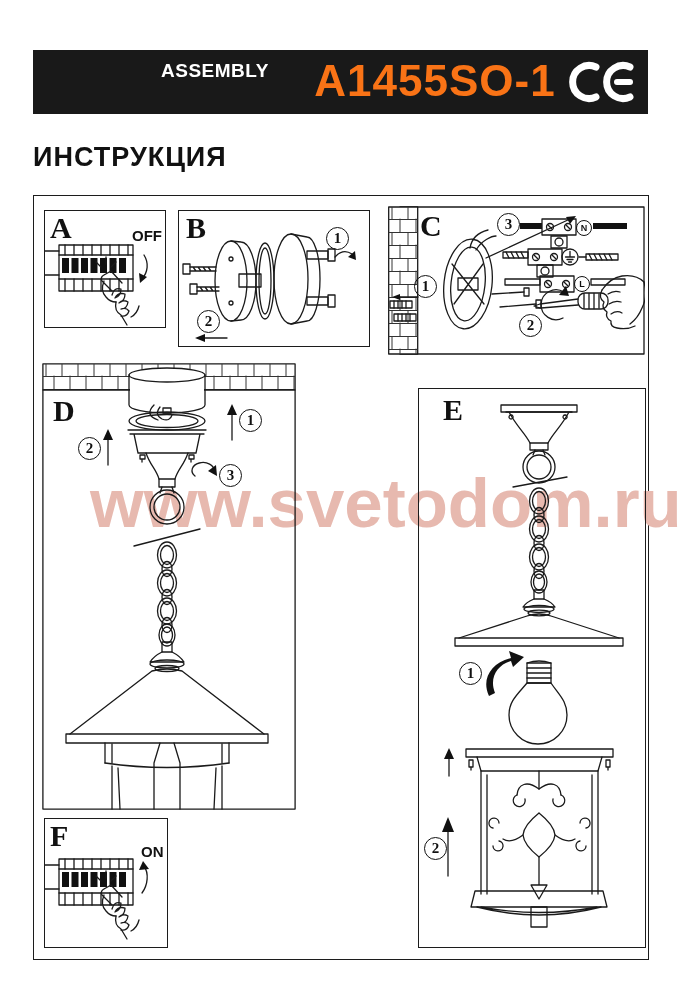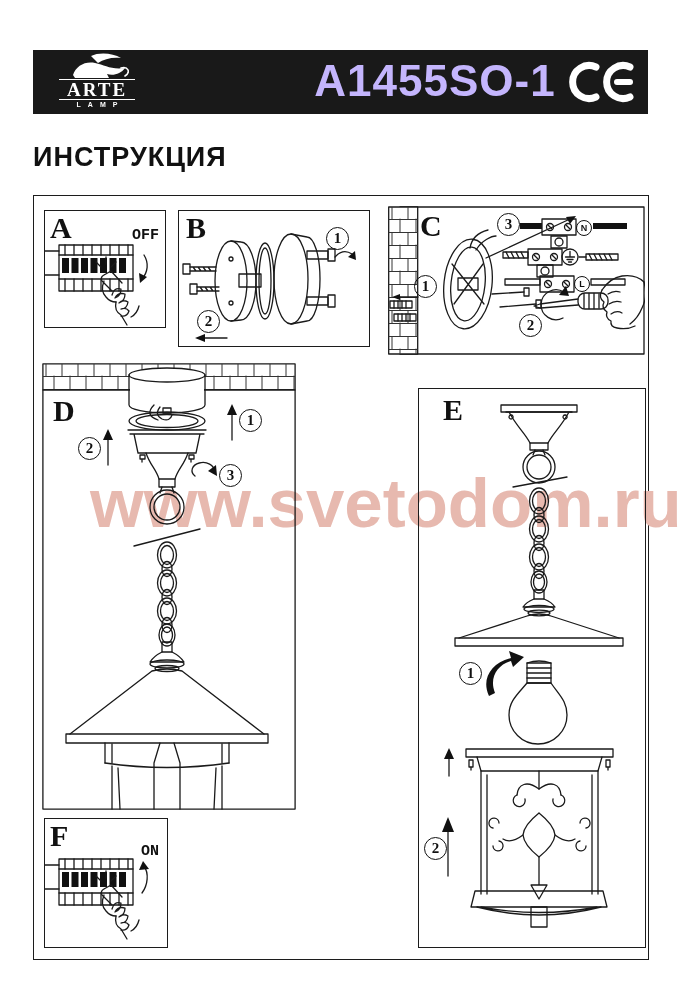--- a/index.html
+++ b/index.html
@@ -9,59 +9,51 @@
   }
   
   .header{position:absolute;left:33px;top:50px;width:615px;height:64px;background:#191919;}
   .logo{position:absolute;left:12px;top:2px;width:104px;height:60px;color:#fff;text-align:center;}
   .logo svg{display:block;margin:1px auto 0;}
   .brand{display:inline-block;font-family:"Liberation Serif",serif;font-weight:600;font-size:19px;
          line-height:19px;letter-spacing:2px;border-top:1.5px solid #fff;border-bottom:1.5px solid #fff;padding:0 8px;}
   .brandsub{display:block;font-size:7px;font-weight:700;letter-spacing:7px;margin-top:1px;padding-left:7px;}
   .doc-title{position:absolute;left:128px;top:10px;color:#fff;font-weight:700;font-size:19px;line-height:21.5px;letter-spacing:.5px;}
   .model{position:absolute;left:258px;top:0;width:288px;height:64px;line-height:62px;text-align:center;
-         color:#c4b5fd;font-weight:700;font-size:44px;letter-spacing:1px;}
+         color:#f97316;font-weight:700;font-size:44px;letter-spacing:1px;}
   .ce{position:absolute;right:10px;top:10px;}
   
   .page-title{position:absolute;left:33px;top:142px;width:615px;
               font-weight:700;font-size:27px;letter-spacing:1px;color:#111;}
   
   .outer{position:absolute;left:33px;top:195px;width:616px;height:765px;border:1.8px solid #1c1c1c;box-sizing:border-box;}
   .panel{position:absolute;box-sizing:border-box;}
   .bordered{border:1.7px solid #1c1c1c;}
   .panel svg{position:absolute;left:0;top:0;}
   
   svg .ln, svg path, svg rect, svg circle, svg ellipse, svg line, svg polyline{
     stroke:#1a1a1a;fill:none;stroke-width:1.3;stroke-linecap:round;stroke-linejoin:round;}
   .plabel{position:absolute;font-family:"Liberation Serif",serif;font-weight:600;font-size:30px;line-height:30px;color:#111;z-index:6;}
-  .state{position:absolute;font-family:Liberation Mono, monospace;font-weight:700;font-size:15px;color:#111;z-index:6;text-align:center;}
+  .state{position:absolute;font-family:Liberation Sans, sans-serif;font-weight:700;font-size:15px;color:#111;z-index:6;text-align:center;}
   .stp{position:absolute;width:21px;height:21px;border:1.6px solid #111;border-radius:50%;
        display:flex;align-items:center;justify-content:center;
        font-family:"Liberation Serif",serif;font-weight:600;font-size:15px;color:#111;z-index:6;background:transparent;}
   .wbadge{position:absolute;width:14px;height:14px;border:1.4px solid #111;border-radius:50%;
        display:flex;align-items:center;justify-content:center;font-weight:700;font-size:9px;color:#111;z-index:6;}
   
   .watermark{position:absolute;left:90px;top:464px;z-index:1;
              font-weight:700;font-size:69px;letter-spacing:0px;color:#e7b9af;white-space:nowrap;}
   .artwrap{z-index:2;}
 </style>
 </head>
 <body>
 
 <div class="header">
-  <div class="logo">
-    <svg width="64" height="26" viewBox="0 0 64 26">
-      <path d="M26,3 C34,-1 48,0 56,5 C47,4 39,6 33,10 Z" style="fill:#fff;stroke:none"></path>
-      <path d="M8,22 C11,13 20,8 30,10 C40,12 46,17 60,15 C56,21 48,23 42,21 L44,25 H10 Z" style="fill:#fff;stroke:none"></path>
-      <path d="M56,15 C63,13 66,19 60,23" style="stroke:#fff;stroke-width:1.6;fill:none"></path>
-    </svg>
-    <span class="brand">ARTE</span>
-    <span class="brandsub">LAMP</span>
-  </div>
   <div class="doc-title">
+    <div>ASSEMBLY</div>
   </div>
   <div class="model">A1455SO-1</div>
   <div class="ce">
     <svg width="74" height="44" viewBox="0 0 74 44">
       <path d="M32,7 A16.5,16.5 0 1,0 32,37" style="stroke:#fff;stroke-width:7;fill:none"></path>
       <path d="M66,7 A16.5,16.5 0 1,0 66,37" style="stroke:#fff;stroke-width:7;fill:none"></path>
       <path d="M53,22 H66" style="stroke:#fff;stroke-width:6;fill:none"></path>
     </svg>
   </div>
 </div>

